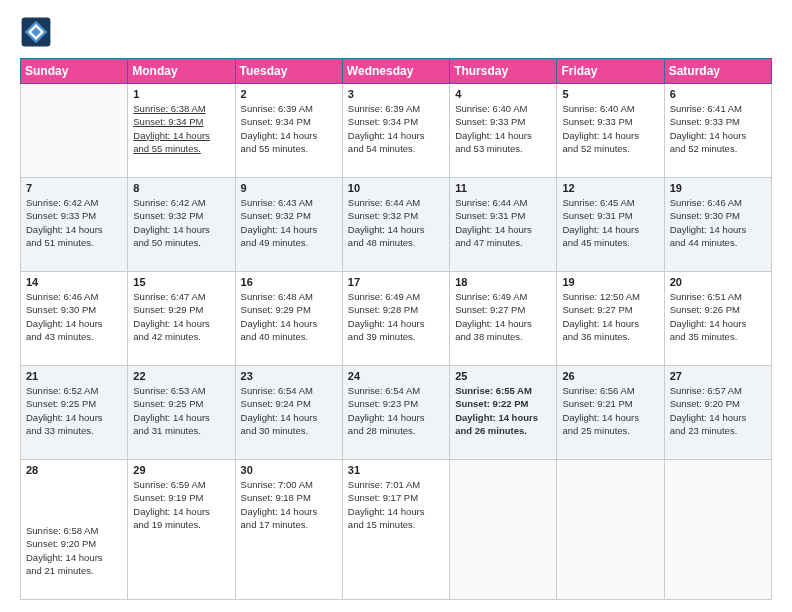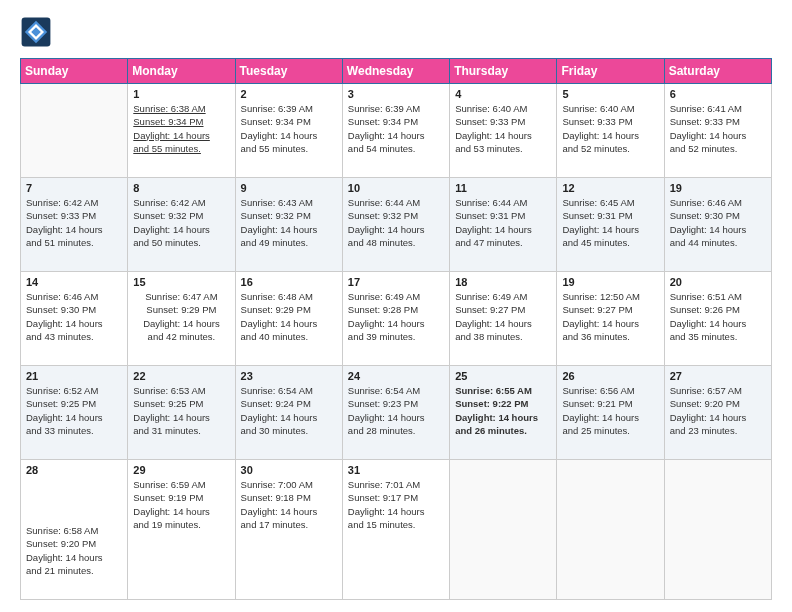--- a/index.html
+++ b/index.html
@@ -229,21 +229,21 @@
         <tr>
           <td>
             <div class="day-num">14</div>
             <div class="day-info" style="white-space: pre-line;">Sunrise: 6:46 AM
 Sunset: 9:30 PM
 Daylight: 14 hours
 and 43 minutes.</div>
           </td>
           <td>
             <div class="day-num">15</div>
-            <div class="day-info" style="white-space: pre-line; text-align: center;">Sunrise: 6:47 AM
+            <div class="day-info" style="white-space: pre-line;">Sunrise: 6:47 AM
 Sunset: 9:29 PM
 Daylight: 14 hours
 and 42 minutes.</div>
           </td>
           <td>
             <div class="day-num">16</div>
             <div class="day-info" style="white-space: pre-line;">Sunrise: 6:48 AM
 Sunset: 9:29 PM
 Daylight: 14 hours
 and 40 minutes.</div>

